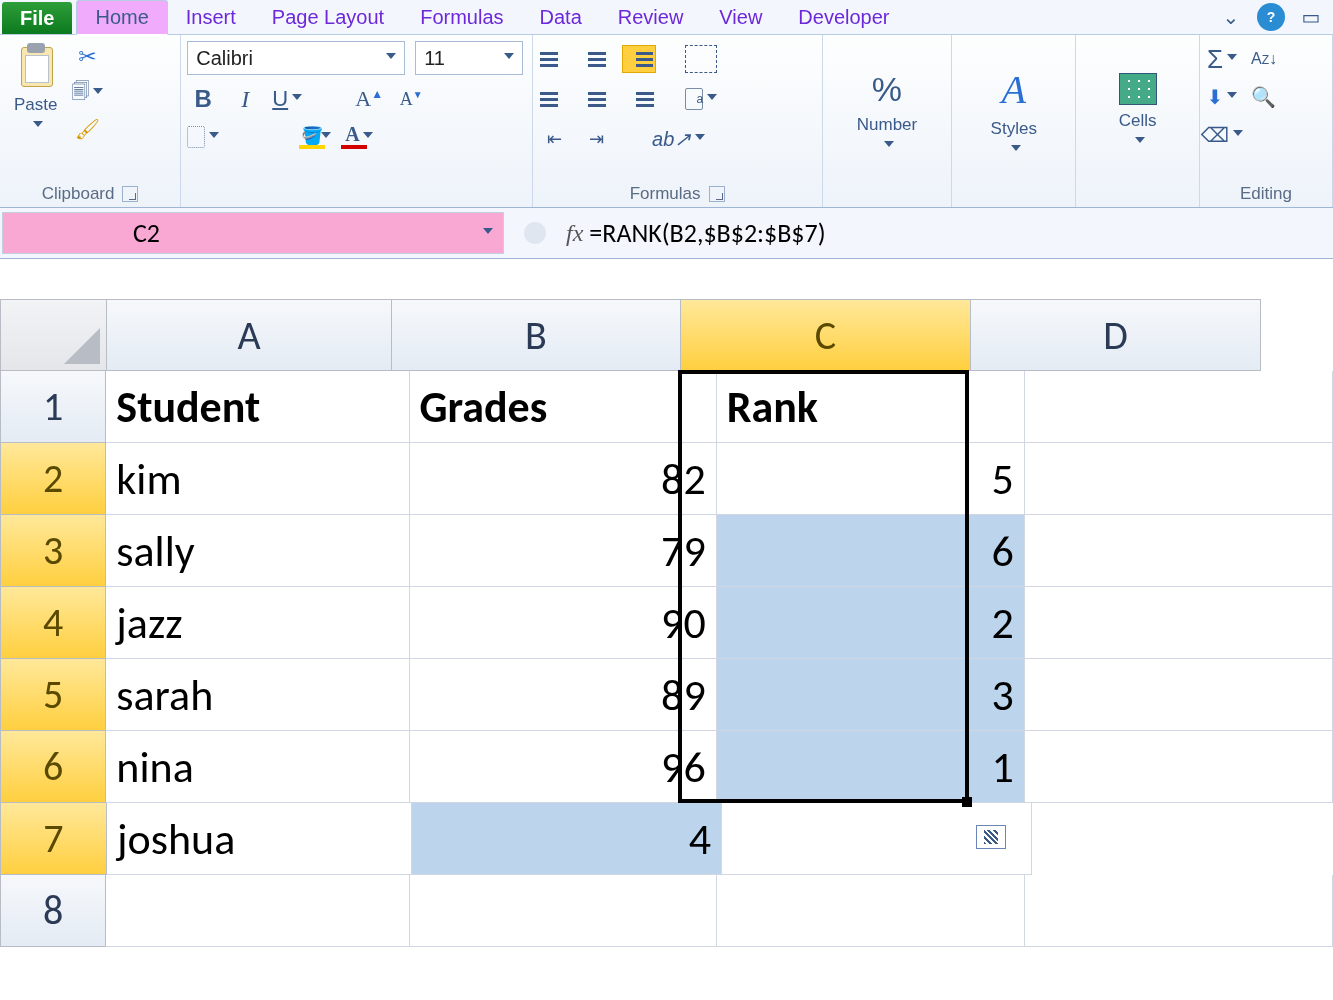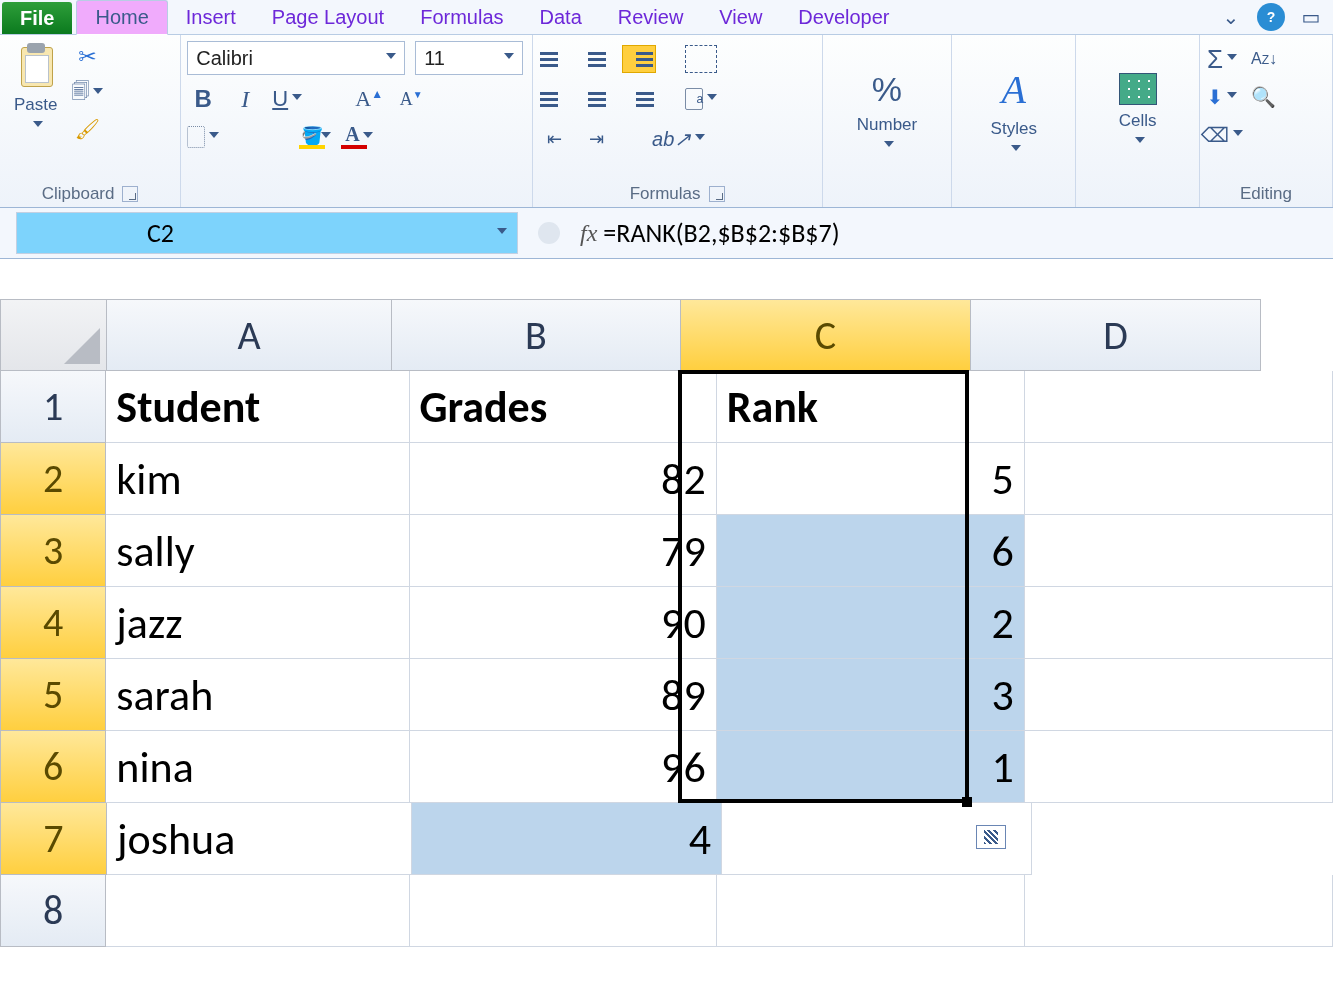--- a/index.html
+++ b/index.html
@@ -37,21 +37,21 @@
   
   .al{display:flex;flex-direction:column;gap:3px;width:30px;height:22px;justify-content:center;}
   .al span{height:3px;background:#3a5a8a;display:block;}
   .al.l span{width:60%;}
   .al.c span{width:60%;align-self:center;}
   .al.r span{width:60%;align-self:flex-end;}
   .al.sel{background:#ffcf3f;box-shadow:0 0 0 1px #e0a800;padding:2px;}
   .wrap-ic{width:32px;height:26px;border:1px dashed #3a5a8a;}
   
   .fxrow{display:flex;align-items:center;height:50px;background:#f3f7fd;border-bottom:1px solid #9db6d6;}
-  .namebox{width:360px;display:flex;align-items:center;justify-content:space-between;padding:0 10px 0 130px;font-size:26px;font-family:Calibri,sans-serif;background:#7dd3fc;border:1px solid #c3d0e2;height:40px;margin-left:16px;}
+  .namebox{width:360px;display:flex;align-items:center;justify-content:space-between;padding:0 10px 0 130px;font-size:26px;font-family:Calibri,sans-serif;background:#f9a8d4;border:1px solid #c3d0e2;height:40px;margin-left:2px;}
   .fx-icons{display:flex;align-items:center;gap:8px;padding:0 20px;}
   .fx-label{font-style:italic;font-family:"Times New Roman",serif;font-size:24px;color:#555;}
   .formula{flex:1;display:flex;align-items:center;font-size:26px;font-family:Calibri,sans-serif;padding-left:6px;}
   
   .grid{position:relative;background:#fff;font-family:Calibri,sans-serif;}
   .gr-row{display:flex;align-items:stretch;}
   .corner{width:105px;height:70px;background:linear-gradient(#f2f3f5,#e4e6ea);border:1px solid #b8bcc4;position:relative;}
   .corner::after{content:"";position:absolute;right:6px;bottom:6px;width:0;height:0;border-left:36px solid transparent;border-bottom:36px solid #b8bcc4;}
   .colh{height:70px;display:flex;align-items:center;justify-content:center;font-size:40px;color:#2b3a55;background:linear-gradient(#f6f8fb,#e4ebf4);border:1px solid #b8bcc4;border-left:none;}
   .colh.sel{background:linear-gradient(#ffe89a,#ffcf3f);color:#5a4a00;}

